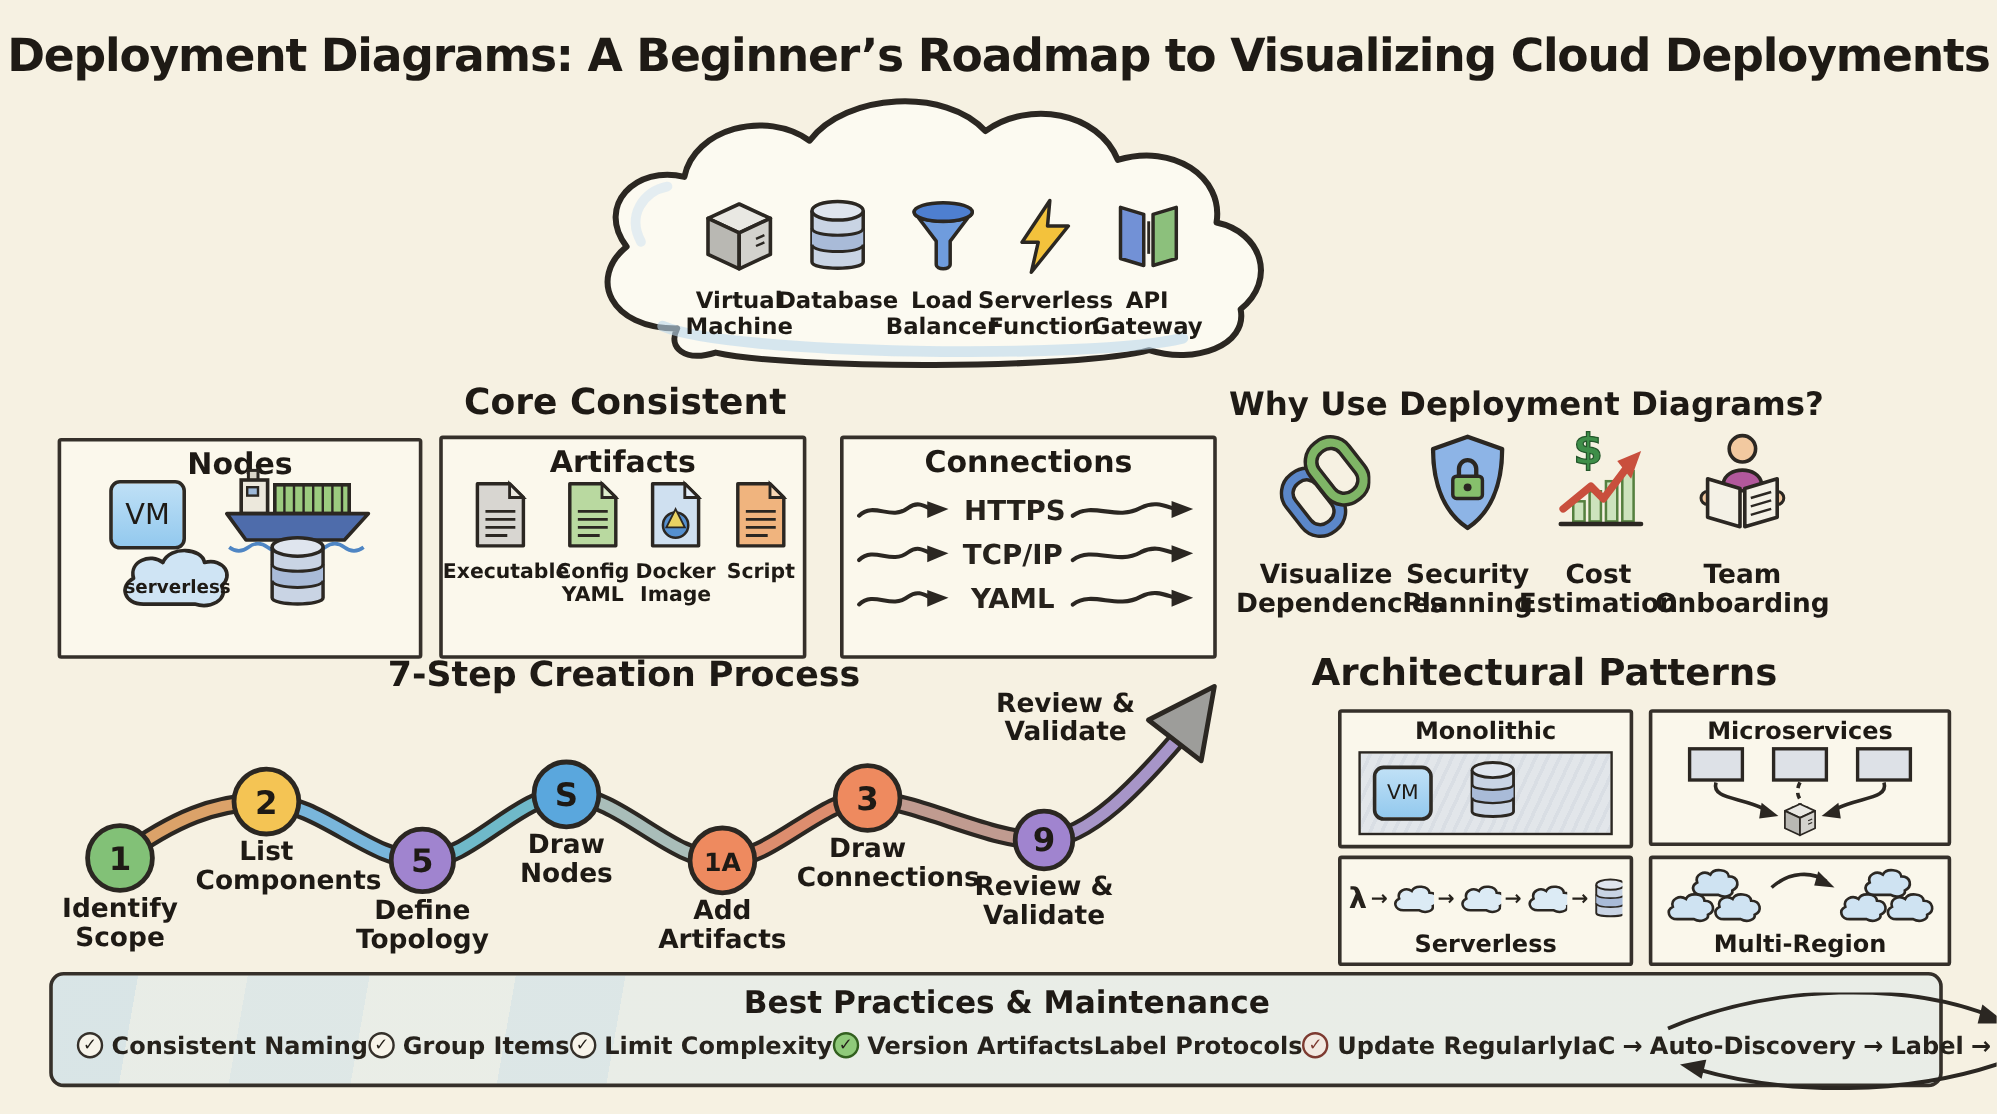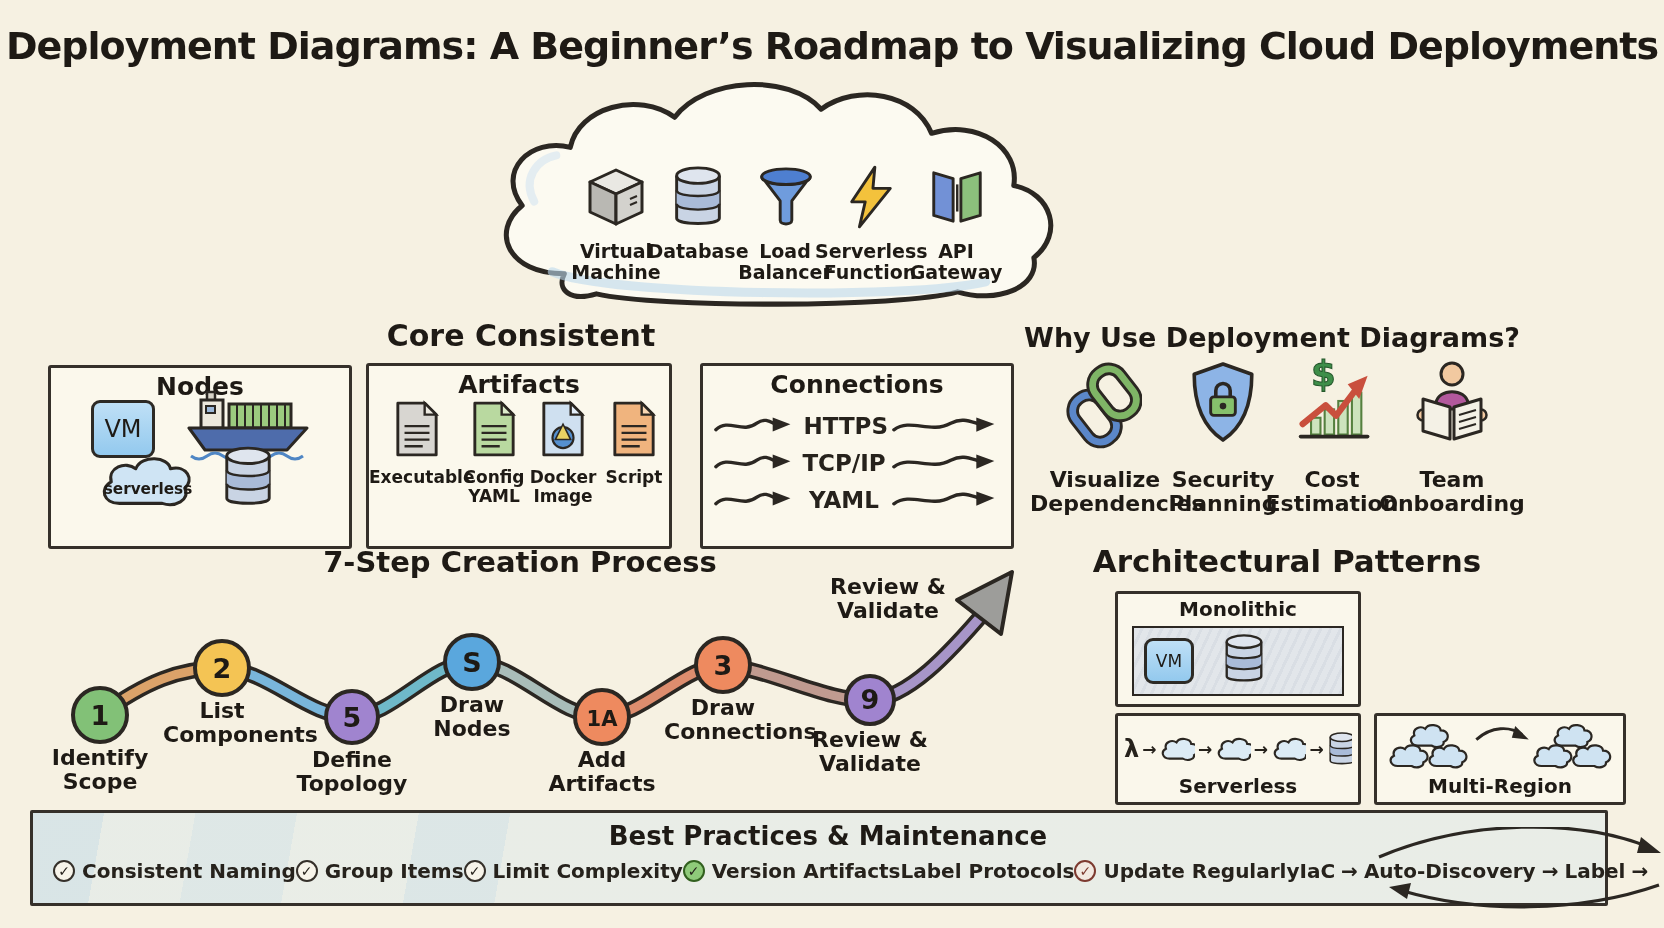--- a/index.html
+++ b/index.html
@@ -6,21 +6,21 @@
   #canvas{position:relative;width:1664px;height:928px;background:#f6f1e2;
     font-family:"DejaVu Sans",sans-serif;color:#26221c;overflow:hidden}
   .abs{position:absolute}
   .hd{position:absolute;font-weight:bold;white-space:nowrap;color:#1e1a15}
   .ctr{transform:translateX(-50%)}
   .box{position:absolute;background:#fbf8ec;border:3.5px solid #35302a;border-radius:3px}
   .boxtitle{position:absolute;top:4px;left:0;right:0;text-align:center;font-weight:bold;font-size:25px;color:#1e1a15}
   .lbl{position:absolute;text-align:center;font-weight:bold;line-height:1.1;color:#1e1a15}
   .patbox{position:absolute;background:#faf7eb;border:3px solid #35302a;border-radius:3px}
   .pattitle{position:absolute;left:0;right:0;text-align:center;font-weight:bold;font-size:20px;color:#1e1a15}
-  .bar{position:absolute;left:30px;top:810px;width:1572px;height:90px;border:3.5px solid #35302a;border-radius:2px;
+  .bar{position:absolute;left:41px;top:810px;width:1572px;height:90px;border:3.5px solid #35302a;border-radius:12px;
     background:linear-gradient(100deg,rgba(170,205,228,.30) 0 70px,rgba(170,205,228,.07) 70px 160px,
     rgba(170,205,228,.22) 160px 260px,rgba(170,205,228,.05) 260px 380px,rgba(170,205,228,.25) 380px 470px,
     rgba(170,205,228,.06) 470px 620px) #edefe7}
   .baritems{position:absolute;left:20px;right:14px;top:46px;display:flex;justify-content:space-between;align-items:center}
   .bp{display:flex;align-items:center;gap:7px;font-weight:bold;font-size:20px;white-space:nowrap}
   .chk{width:22px;height:22px;border:2.5px solid #35302a;border-radius:50%;display:flex;align-items:center;
     justify-content:center;font-size:14px;font-weight:bold;background:#f7f4ea;box-sizing:border-box}
   .chk.green{background:#8fca7a;border-color:#32601f}
   .chk.red{border-color:#7d3a30;color:#7d3a30;background:#f2e9e1}
   .flow{position:relative;display:flex;align-items:center;gap:6px;font-weight:bold;font-size:20px;white-space:nowrap}
@@ -275,20 +275,35 @@
 
   <div class="patbox" style="left:1115px;top:591px;width:240px;height:110px">
     <div class="pattitle" style="top:3px">Monolithic</div>
     <div class="abs" style="left:14px;top:32px;width:208px;height:66px;background:repeating-linear-gradient(115deg,#e2e6ea 0 6px,#d9dee4 6px 9px);border:2.5px solid #2b2722"></div>
     <div class="vmbadge" style="left:26px;top:44px;width:44px;height:40px;font-size:17px">VM</div>
     <svg class="abs" style="left:104px;top:38px" width="44" height="54">
         <use href="#dbsym" width="44" height="54"></use>
       </svg>
   </div>
 
+  <div class="patbox" style="left:1374px;top:591px;width:246px;height:108px">
+    <div class="pattitle" style="top:3px">Microservices</div>
+    <svg class="abs" style="left:13px;top:28px" width="220" height="76" viewBox="0 0 220 76">
+      <rect x="18" y="2" width="44" height="26" fill="#dde1e7" stroke="#2b2722" stroke-width="2.8"></rect>
+      <rect x="88" y="2" width="44" height="26" fill="#dde1e7" stroke="#2b2722" stroke-width="2.8"></rect>
+      <rect x="158" y="2" width="44" height="26" fill="#dde1e7" stroke="#2b2722" stroke-width="2.8"></rect>
+      <path d="M40,30 C36,44 60,42 80,52" fill="none" stroke="#2b2722" stroke-width="3"></path>
+      <polygon points="92,58 78,47 76,60" fill="#2b2722"></polygon>
+      <path d="M110,30 q-4,8 0,14 l0,6" fill="none" stroke="#2b2722" stroke-width="3" stroke-dasharray="5,4"></path>
+      <polygon points="110,62 103,50 117,50" fill="#2b2722"></polygon>
+      <path d="M180,30 C184,44 160,42 140,52" fill="none" stroke="#2b2722" stroke-width="3"></path>
+      <polygon points="128,58 142,47 144,60" fill="#2b2722"></polygon>
+      <use href="#cubesym" x="94" y="46" width="32" height="30"></use>
+    </svg>
+  </div>
 
   <div class="patbox" style="left:1115px;top:713px;width:240px;height:86px">
     <div class="srow" style="left:6px;top:12px;width:228px;height:42px;gap:3px">
       <span class="fa" style="font-size:24px">λ</span>
       <span class="fa" style="font-size:17px">→</span>
       <svg width="42" height="27">
           <use href="#cloudsym" width="42" height="27" fill="#dcebf5" stroke="#2b2722" stroke-width="3"></use>
         </svg>
       <span class="fa" style="font-size:17px">→</span>
       <svg width="42" height="27">

